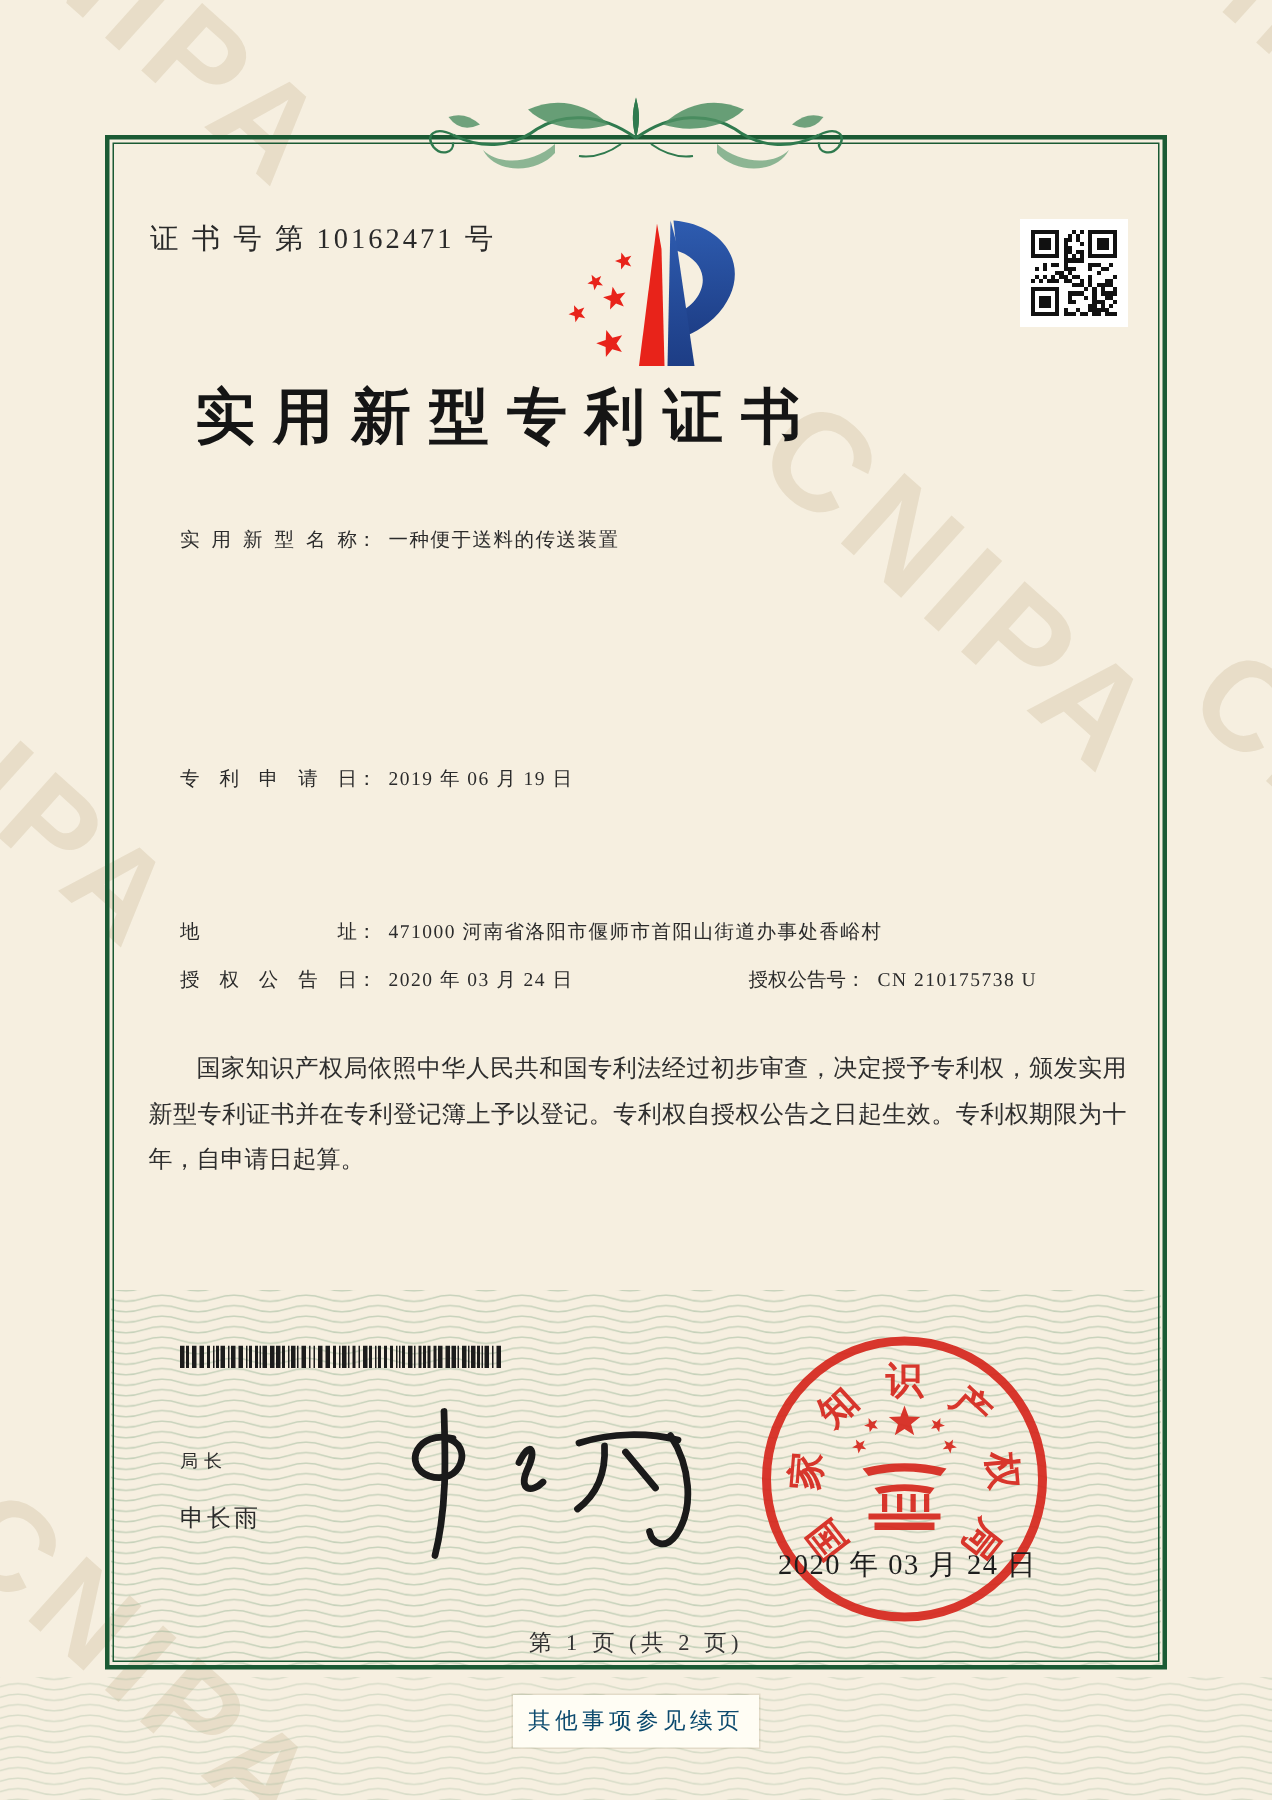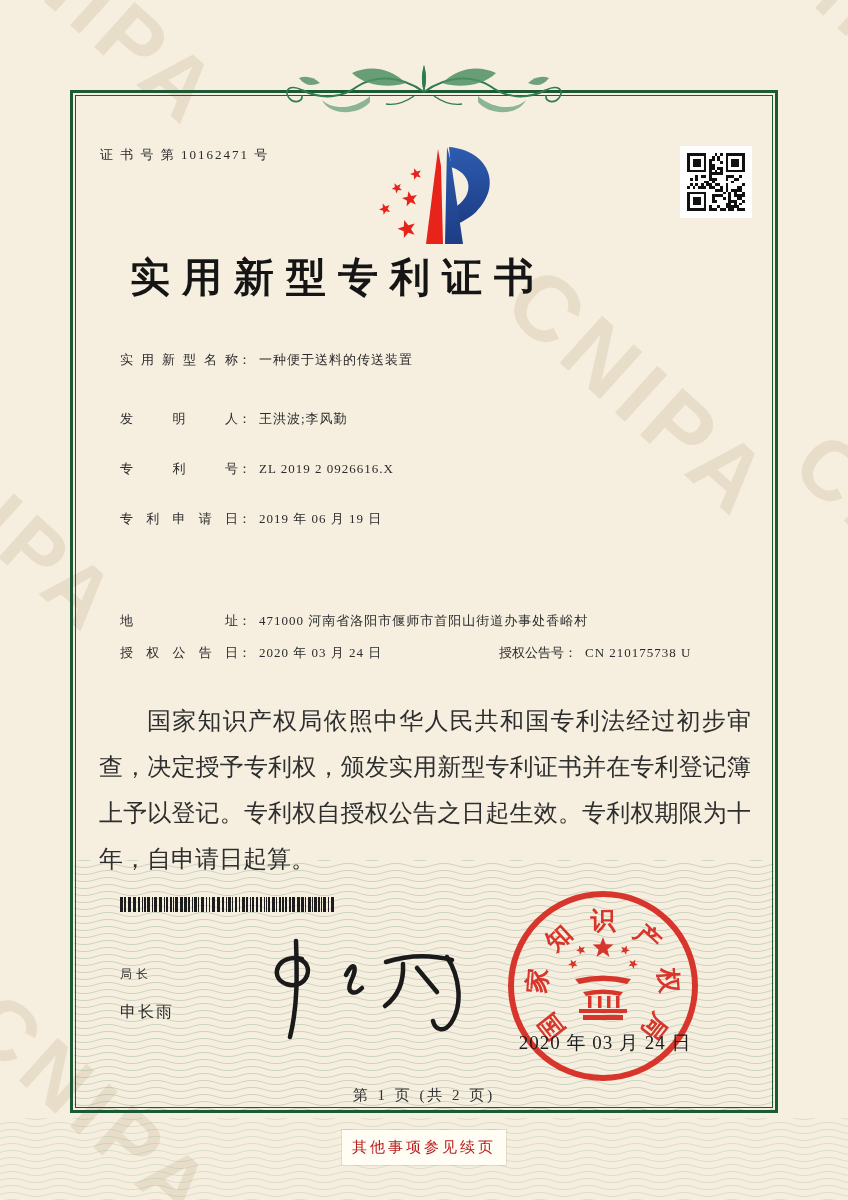--- a/index.html
+++ b/index.html
@@ -22,21 +22,21 @@
     position:absolute;left:70px;top:90px;width:702px;height:1017px;
     border:3px solid #1b5a34;z-index:3;
   }
   .frame-inner{
     position:absolute;inset:2px;border:1px solid #1b5a34;
   }
   #ornament{position:absolute;left:274px;top:62px;z-index:4;}
   .content{position:absolute;inset:0;z-index:5;}
   .cert-no{
     position:absolute;left:100px;top:146px;
-    font-size:13px;letter-spacing:2px;color:#2a2a2a;
+    font-size:19px;letter-spacing:2px;color:#2a2a2a;
   }
   #logo-svg{position:absolute;left:352px;top:132px;}
   #qr-box{
     position:absolute;left:680px;top:146px;width:72px;height:72px;
     background:#ffffff;
   }
   .title{
     position:absolute;left:0;top:250px;width:676px;text-align:center;
     font-size:40px;font-weight:bold;letter-spacing:12px;color:#151515;
   }
@@ -44,21 +44,21 @@
   .flabel{
     display:inline-block;width:118px;
     text-align:justify;text-align-last:justify;
     vertical-align:top;
   }
   .fcolon{display:inline-block;margin-right:8px;}
   .fvalue{letter-spacing:1px;}
   .grant-right{position:absolute;left:335px;top:0;margin-left:44px;}
   .paras{
     position:absolute;left:99px;top:698px;width:652px;
-    font-size:24px;line-height:1.92;color:#2e2e2e;text-align:justify;
+    font-size:16px;line-height:1.92;color:#2e2e2e;text-align:justify;
   }
   .paras p{margin:0;text-indent:2em;}
   #barcode-svg{position:absolute;left:120px;top:897px;}
   .signer-title{position:absolute;left:120px;top:966px;font-size:12px;letter-spacing:4px;}
   .signer-name{position:absolute;left:120px;top:1002px;font-size:16px;letter-spacing:2px;}
   #sig-svg{position:absolute;left:240px;top:933px;}
   #seal-svg{position:absolute;left:503px;top:886px;opacity:0.92;}
   .seal-char{
     font-family:"Liberation Sans","DejaVu Sans",sans-serif;
     font-size:25px;font-weight:bold;fill:#d6271d;
@@ -71,21 +71,21 @@
   .page-footer{
     position:absolute;left:0;top:1086px;width:848px;text-align:center;
     font-size:15px;letter-spacing:3px;color:#333;
   }
   .note-box{
     position:absolute;left:0;top:1130px;width:848px;text-align:center;
   }
   .note-box span{
     display:inline-block;background:#fffdf4;
     box-shadow:0 0 0 1px rgba(120,105,70,0.15);
-    padding:8px 10px;font-size:15px;letter-spacing:3px;color:#b91c1c;
+    padding:8px 10px;font-size:15px;letter-spacing:3px;color:#0c4a6e;
   }
 </style>
 </head>
 <body>
 
 <div class="wm" style="left:-60px;top:-45px;font-size:88px;">CNIPA</div>
 <div class="wm" style="left:695px;top:-55px;font-size:80px;">CNIPA</div>
 <div class="wm" style="left:480px;top:340px;font-size:92px;">CNIPA</div>
 <div class="wm" style="left:-150px;top:470px;font-size:84px;">CNIPA</div>
 <div class="wm" style="left:770px;top:500px;font-size:84px;">CNIPA</div>
@@ -269,26 +269,20 @@
         <rect x="9.75" y="48.25" width="13.75" height="13.75" fill="#fff"></rect>
         <rect x="12.5" y="51" width="8.25" height="8.25" fill="#111"></rect>
       </svg>
   </div>
 
   <div class="title">实用新型专利证书</div>
 
   <div class="frow" style="top:346px;">
     <span class="flabel">实用新型名称</span><span class="fcolon">：</span><span class="fvalue">一种便于送料的传送装置</span>
   </div>
-  <div class="frow" style="top:405px;">
-    <span class="flabel">发明人</span><span class="fcolon">：</span><span class="fvalue">王洪波;李风勤</span>
-  </div>
-  <div class="frow" style="top:455px;">
-    <span class="flabel">专利号</span><span class="fcolon">：</span><span class="fvalue">ZL 2019 2 0926616.X</span>
-  </div>
   <div class="frow" style="top:505px;">
     <span class="flabel">专利申请日</span><span class="fcolon">：</span><span class="fvalue">2019 年 06 月 19 日</span>
   </div>
   <div class="frow" style="top:607px;">
     <span class="flabel">地址</span><span class="fcolon">：</span><span class="fvalue">471000 河南省洛阳市偃师市首阳山街道办事处香峪村</span>
   </div>
   <div class="frow" style="top:639px;width:640px;">
     <span class="flabel">授权公告日</span><span class="fcolon">：</span><span class="fvalue">2020 年 03 月 24 日</span>
     <span class="grant-right">
       <span>授权公告号</span><span class="fcolon">：</span><span class="fvalue">CN 210175738 U</span>

